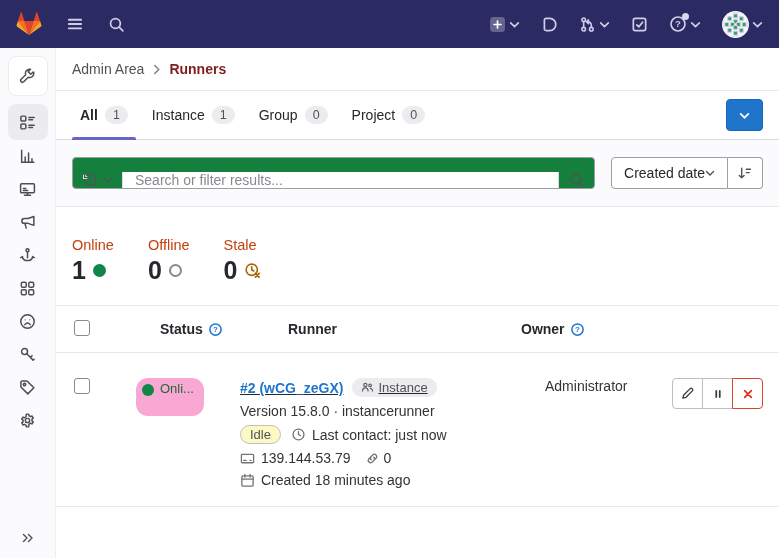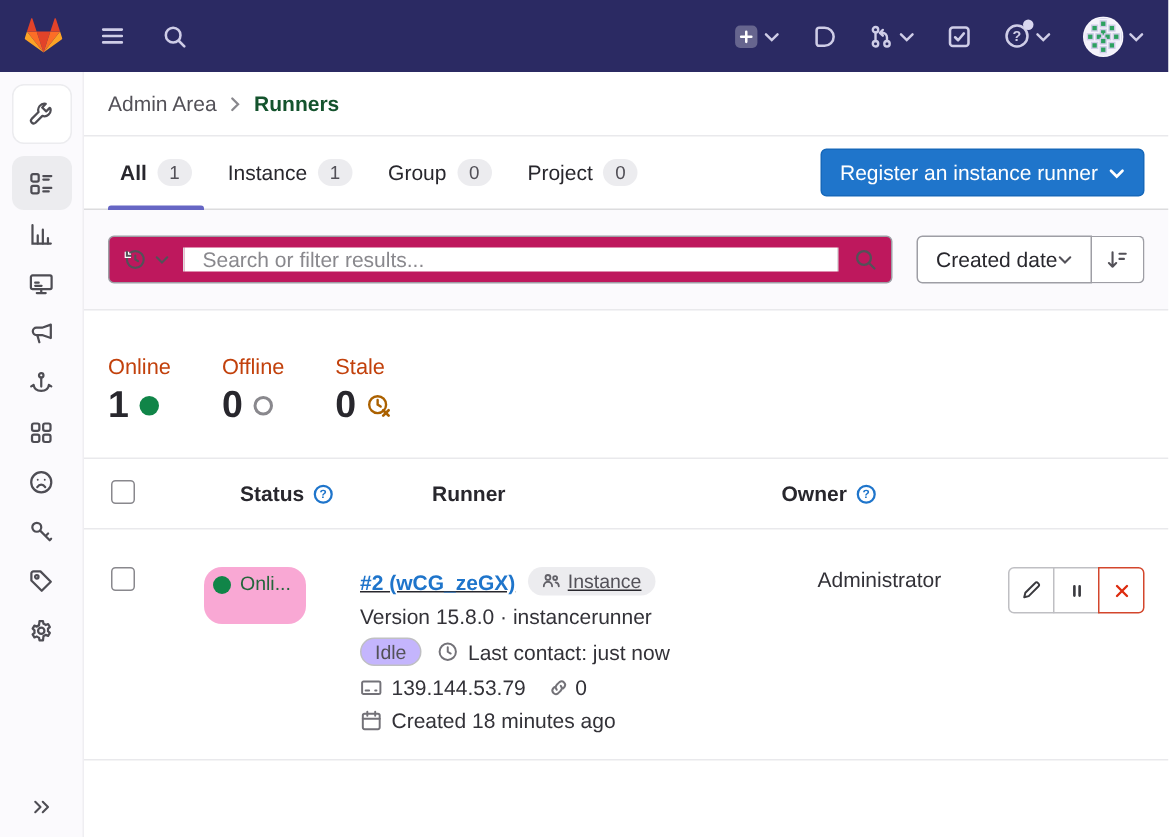--- a/index.html
+++ b/index.html
@@ -38,39 +38,39 @@
   .side-item.active { background:#ececef; height:36px; }
   .sidebar svg { stroke:#4e4d54; }
   .side-expand { position:absolute; bottom:12px; left:0; width:56px; display:flex; justify-content:center; cursor:pointer; background:none; border:none; }
 
   .content { flex:1; display:flex; flex-direction:column; background:#fff; }
 
   
   .crumbs { height:43px; display:flex; align-items:center; gap:8px; padding:0 16px; border-bottom:1px solid #e9e9ec; }
   .crumb-parent { color:#535158; cursor:pointer; }
   .crumb-sep svg { stroke:#89888d; }
-  .crumb-current { font-weight:600; color:#14532d; }
+  .crumb-current { font-weight:600; color:#7f1d1d; }
 
   
   .tabs-row { height:49px; display:flex; align-items:center; padding:0 16px; border-bottom:1px solid #dcdcde; position:relative; }
   .tabs { display:flex; align-items:stretch; height:100%; gap:8px; }
   .tab { display:flex; align-items:center; gap:7px; padding:0 8px; cursor:pointer; position:relative; color:#28272d; }
   .tab.active { font-weight:600; }
   .tab.active::after { content:""; position:absolute; left:0; right:0; bottom:-1px; height:3px; background:#6666c4; border-radius:2px 2px 0 0; }
   .count-badge { background:#ececef; color:#535158; border-radius:10px; font-size:12.5px; padding:1px 8px; line-height:16px; font-weight:400; }
   .register-btn {
     margin-left:auto; background:#1f75cb; color:#fff; border:1px solid #1668ba; border-radius:4px;
     height:32px; padding:0 12px; font-size:14px; display:flex; align-items:center; gap:7px; cursor:pointer;
     font-family:inherit;
   }
   .register-btn svg { stroke:#fff; }
 
   
   .filter-strip { background:#fbfafd; border-bottom:1px solid #e9e9ec; padding:17px 16px; display:flex; gap:16px; }
-  .search-box { flex:1; height:32px; background:#be185d; border:1px solid #9e9ea5; border-radius:4px; display:flex; align-items:center; overflow:hidden; }
+  .search-box { flex:1; height:32px; background:#15803d; border:1px solid #9e9ea5; border-radius:4px; display:flex; align-items:flex-end; overflow:hidden; }
   .history-btn { display:flex; align-items:center; gap:5px; padding:0 9px; border:none; background:none; border-right:1px solid #dcdcde; cursor:pointer; }
   .history-btn svg { stroke:#535158; }
   .search-input { flex:1; border:none; outline:none; padding:0 12px; font-size:14px; font-family:inherit; color:#28272d; }
   .search-input::placeholder { color:#89888d; }
   .search-submit { width:36px; border:none; border-left:1px solid #dcdcde; background:none; display:flex; align-items:center; justify-content:center; cursor:pointer; }
   .search-submit svg { stroke:#535158; }
   .sort-group { display:flex; }
   .sort-btn {
     height:32px; background:#fff; border:1px solid #9e9ea5; border-radius:4px 0 0 4px;
     padding:0 12px; display:flex; align-items:center; gap:0; font-size:14px; color:#28272d; cursor:pointer; font-family:inherit;
@@ -103,21 +103,21 @@
   .status-pill .txt { color:#24663b; font-size:13px; white-space:nowrap; overflow:hidden; }
 
   .runner-cell { display:flex; flex-direction:column; gap:6px; }
   .runner-title { display:flex; align-items:center; gap:9px;text-decoration:underline; }
   .runner-link { color:#1f75cb; font-weight:600; text-decoration:none; cursor:pointer; }
   .type-badge { display:inline-flex; align-items:center; gap:4px; background:#ececef; color:#535158; border-radius:10px; padding:2px 9px; font-size:13px; }
   .type-badge svg { stroke:#626168; }
   .runner-version { color:#333238; }
   .meta-line { display:flex; align-items:center; gap:6px; color:#333238; }
   .meta-line svg { stroke:#737278; flex:none; }
-  .idle-badge { border:1px solid #bfbfc3; border-radius:11px; padding:1px 9px; font-size:13px; color:#535158; background:#c4b5fd; margin-right:4px; }
+  .idle-badge { border:1px solid #bfbfc3; border-radius:11px; padding:1px 9px; font-size:13px; color:#535158; background:#fef9c3; margin-right:4px; }
   .jobs { display:flex; align-items:center; gap:4px; margin-left:8px; }
 
   .owner-link { color:#333238; cursor:pointer; }
 
   .actions { display:flex; justify-content:flex-end; }
   .action-btn { width:31px; height:31px; background:#fff; border:1px solid #bfbfc3; display:flex; align-items:center; justify-content:center; cursor:pointer; }
   .action-btn + .action-btn { margin-left:-1px; }
   .action-btn:first-child { border-radius:4px 0 0 4px; }
   .action-btn.danger { border:1px solid #d3462c; border-radius:0 4px 4px 0; position:relative; z-index:1; }
   .action-btn svg { stroke:#3a3a3f; }
@@ -360,21 +360,20 @@
         <div class="tab">
           <span>Group</span>
           <span class="count-badge">0</span>
         </div>
         <div class="tab">
           <span>Project</span>
           <span class="count-badge">0</span>
         </div>
       </nav>
       <button class="register-btn">
-        <span>Register an instance runner</span>
         <span>
           <svg width="11" height="9" viewBox="0 0 10 8" fill="none" stroke-width="1.6" stroke-linecap="round">
               <path d="M1.5 2.5L5 6l3.5-3.5"></path>
             </svg>
         </span>
       </button>
     </div>
 
     <div class="filter-strip">
       <div class="search-box">

